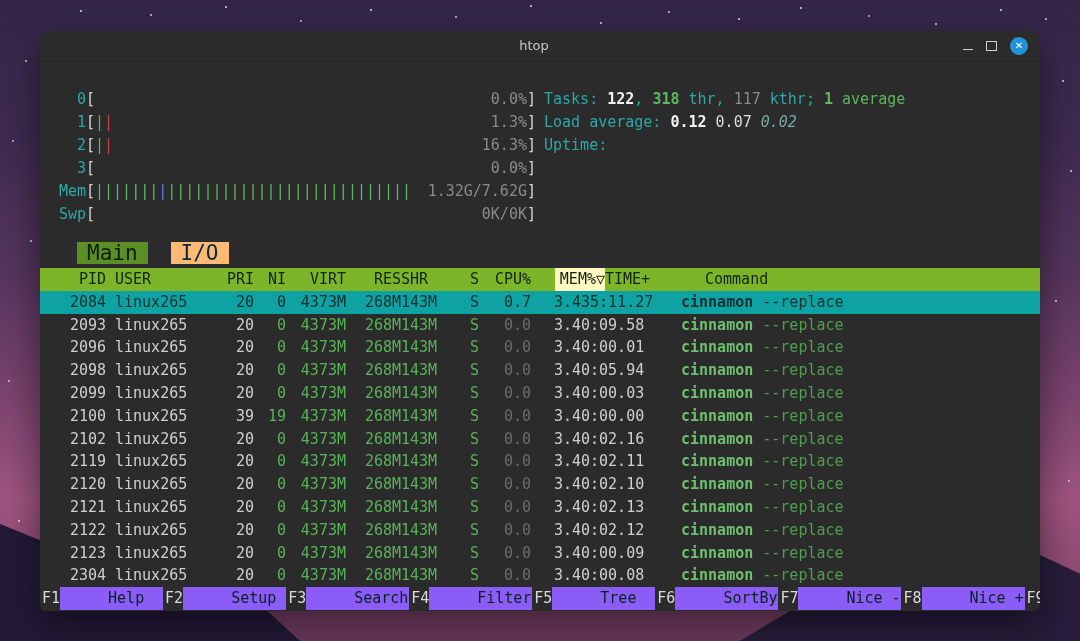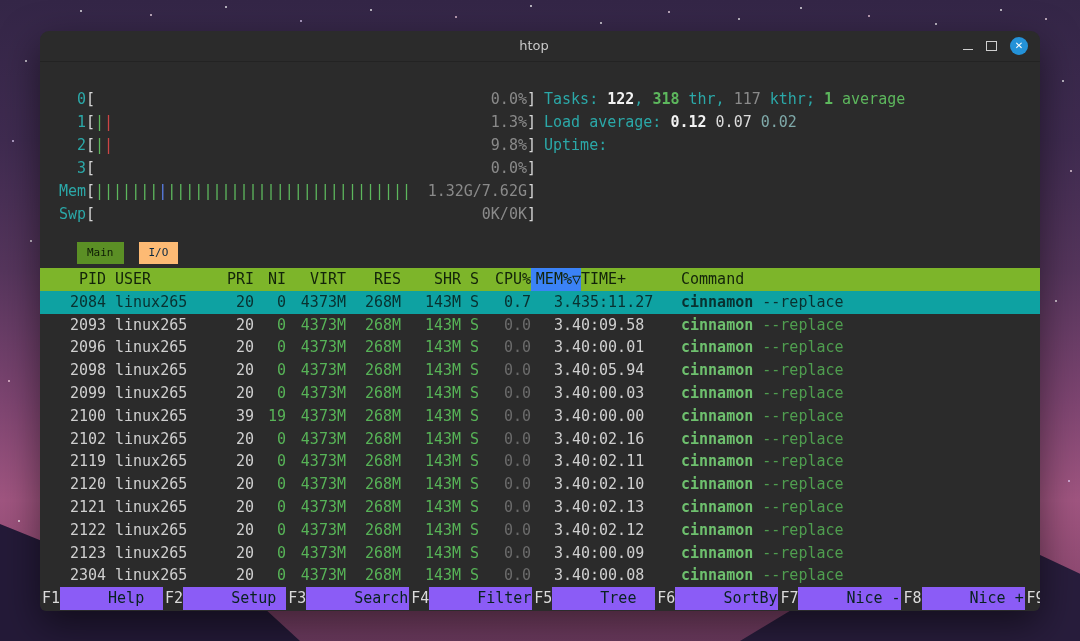--- a/index.html
+++ b/index.html
@@ -46,44 +46,44 @@
   .m-left{width:480px;}
   .m-right{margin-left:8px;flex:1;}
   .mrow,.hline{display:flex;height:23px;line-height:23px;white-space:pre;}
   .mlabel{width:30px;text-align:right;}
   .bracket{color:#d6d6d6;}
   .mbody{flex:1;display:inline-flex;justify-content:space-between;min-width:0;overflow:hidden;}
   .mval{color:#8a8a8a;}
   .ticks{letter-spacing:0;}
   .t-green{color:#5db75d;} .t-blue{color:#5a7fe8;} .t-red{color:#cc4545;}
 
-  .c-cyan{color:#2ba8a8;} .c-cyan-b{color:#3dd1d1;font-weight:bold;} .c-cyan-dim{color:#7fa9a9;}
+  .c-cyan{color:#2ba8a8;} .c-cyan-b{color:#3dd1d1;font-weight:bold;} .c-cyan-dim{color:#7fa9a9;font-style:italic;}
   .c-white{color:#dcdcdc;} .c-white-b{color:#f2f2f2;font-weight:bold;}
   .c-green{color:#5db75d;} .c-green-b{color:#5db75d;font-weight:bold;}
   .c-dim{color:#8a8a8a;}
 
   
-  .tabs{display:flex;gap:15px;margin:16px 0 0 17px;height:22px;line-height:22px;font-size:11px;padding-left:20px;}
+  .tabs{display:flex;gap:23px;margin:16px 0 0 17px;height:22px;line-height:22px;font-size:21px;padding-left:20px;}
   .tab{padding:0 10px;}
   .tab.active{background:#5b8f25;color:#0e1c05;}
   .tab.io{background:#fdba74;color:#0a2740;}
 
   
   .table{margin-top:4px;}
   .thead,.prow{display:flex;height:22.8px;line-height:22.8px;white-space:pre;font-size:15px;}
   .thead{background:#7db52a;color:#13240a;}
   .cell{overflow:hidden;}
-  .sortcol{background:#3b82f6;}
+  .sortcol{background:#fef9c3;margin-left:24px;}
   .col-pid{width:66px;text-align:right;}
   .col-user{width:96px;text-align:left;padding-left:9px;box-sizing:border-box;}
   .col-pri{width:52px;text-align:right;}
   .col-ni{width:32px;text-align:right;}
   .col-virt{width:60px;text-align:right;}
   .col-res{width:55px;text-align:right;}
-  .col-shr{width:60px;text-align:right;}
+  .col-shr{width:60px;text-align:left;}
   .col-s{width:22px;text-align:left;padding-left:9px;box-sizing:border-box;}
   .col-cpu{width:48px;text-align:right;}
   .col-mem{width:50px;text-align:right;}
   .col-time{width:86px;}
   .col-cmd{flex:1;text-align:left;padding-left:14px;box-sizing:border-box;}
   .fg-pid,.fg-user,.fg-pri,.fg-mem,.fg-time{color:#cfcfcf;}
   .fg-ni,.fg-virt,.fg-res,.fg-shr,.fg-s{color:#57b357;}
   .fg-cpu{color:#6b6b6b;}
   .c-cmd{color:#6ec06e;font-weight:bold;}
   .c-args{color:#4f9e4f;}
@@ -112,21 +112,21 @@
       <span class="btn-max"></span>
       <span class="btn-close">✕</span>
     </div>
   </div>
 
   <div class="term">
     <div class="meters">
       <div class="m-left" id="meters-left">
           <div class="mrow"><span class="mlabel c-cyan">0</span><span class="bracket">[</span><span class="mbody"><span class="ticks"></span><span class="mval">0.0%</span></span><span class="bracket">]</span></div>
           <div class="mrow"><span class="mlabel c-cyan">1</span><span class="bracket">[</span><span class="mbody"><span class="ticks"><span class="t-green">|</span><span class="t-red">|</span></span><span class="mval">1.3%</span></span><span class="bracket">]</span></div>
-          <div class="mrow"><span class="mlabel c-cyan">2</span><span class="bracket">[</span><span class="mbody"><span class="ticks"><span class="t-green">|</span><span class="t-red">|</span></span><span class="mval">9.8%</span></span><span class="bracket">]</span></div>
+          <div class="mrow"><span class="mlabel c-cyan">2</span><span class="bracket">[</span><span class="mbody"><span class="ticks"><span class="t-green">|</span><span class="t-red">|</span></span><span class="mval">16.3%</span></span><span class="bracket">]</span></div>
           <div class="mrow"><span class="mlabel c-cyan">3</span><span class="bracket">[</span><span class="mbody"><span class="ticks"></span><span class="mval">0.0%</span></span><span class="bracket">]</span></div>
           <div class="mrow"><span class="mlabel c-cyan">Mem</span><span class="bracket">[</span><span class="mbody"><span class="ticks"><span class="t-green">|||||||</span><span class="t-blue">|</span><span class="t-green">|||||||||||||||||||||||||||</span></span><span class="mval">1.32G/7.62G</span></span><span class="bracket">]</span></div>
           <div class="mrow"><span class="mlabel c-cyan">Swp</span><span class="bracket">[</span><span class="mbody"><span class="ticks"></span><span class="mval">0K/0K</span></span><span class="bracket">]</span></div>
         </div>
       <div class="m-right" id="meters-right">
           <div class="hline"><span class="c-cyan">Tasks: </span><span class="c-white-b">122</span><span class="c-cyan">, </span><span class="c-green-b">318</span><span class="c-cyan"> thr, </span><span class="c-dim">117</span><span class="c-cyan"> kthr; </span><span class="c-green-b">1</span><span class="c-green"> average</span></div>
           <div class="hline"><span class="c-cyan">Load average: </span><span class="c-white-b">0.12 </span><span class="c-white">0.07 </span><span class="c-cyan-dim">0.02</span></div>
           <div class="hline"><span class="c-cyan">Uptime: </span></div>
         </div>
     </div>

